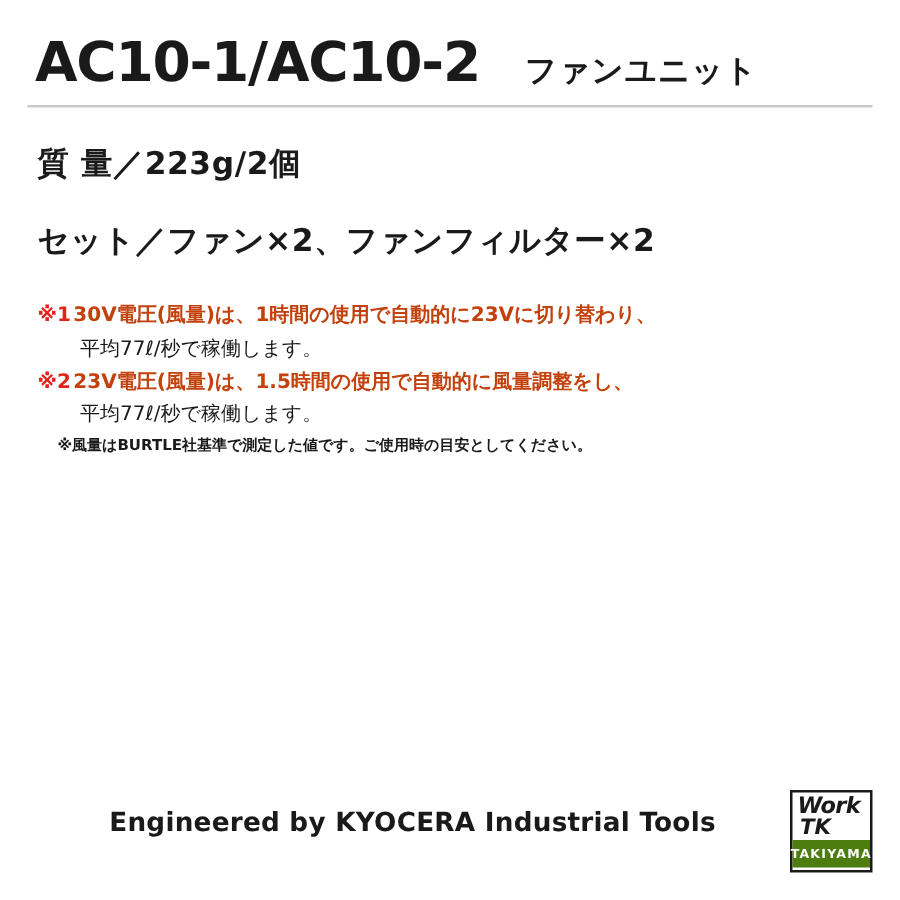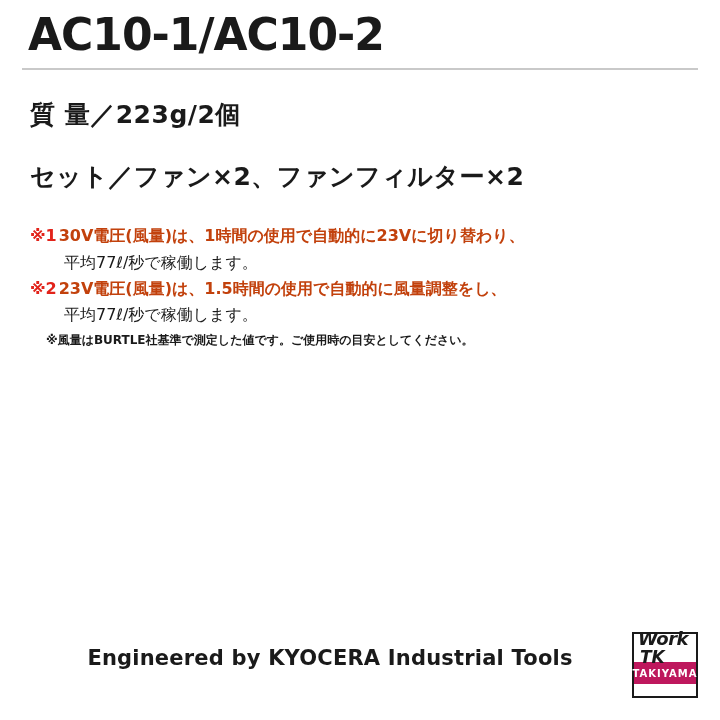--- a/index.html
+++ b/index.html
@@ -19,21 +19,21 @@
     width: 720px;
     height: 720px;
     box-sizing: border-box;
     padding: 0 22px;
   }
 
   
   .header {
     display: flex;
     align-items: baseline;
-    padding-top: 12px;
+    padding-top: 28px;
     padding-left: 6px;
     border-bottom: 2px solid #c9c9c9;
     padding-bottom: 10px;
   }
   .model-code {
     font-size: 44px;
     font-weight: bold;
     letter-spacing: -1px;
     line-height: 1.05;
     white-space: nowrap;
@@ -125,21 +125,21 @@
     position: absolute;
     right: 22px;
     top: 0;
     width: 66px;
     height: 66px;
     border: 2px solid #1a1a1a;
     box-sizing: border-box;
     background: #ffffff;
   }
   .logo-top {
-    height: 28px;
+    height: 38px;
     display: flex;
     align-items: center;
     justify-content: flex-start;
     padding-left: 4px;
     box-sizing: border-box;
   }
   .logo-work {
     font-size: 18px;
     font-weight: bold;
     font-style: italic;
@@ -149,37 +149,38 @@
   .logo-tk {
     font-size: 17px;
     font-weight: bold;
     font-style: italic;
     line-height: 1;
     margin-left: 2px;
     display: block;
   }
   .logo-bottom {
     height: 22px;
-    background: #be185d;
+    background: #4d7c0f;
     color: #ffffff;
     font-size: 10px;
     font-weight: bold;
     letter-spacing: 1px;
     display: flex;
     align-items: center;
     justify-content: center;
   }
 </style>
 </head>
 <body>
 
 <div class="page">
 
   <div class="header">
     <div class="model-code">AC10-1/AC10-2</div>
+    <div class="product-name">ファンユニット</div>
   </div>
 
   <div class="specs">
 
     <div class="spec-block">
       <div class="spec-line">質 量／223g/2個</div>
     </div>
 
     <div class="spec-block">
       <div class="spec-line">セット／ファン×2、ファンフィルター×2</div>

